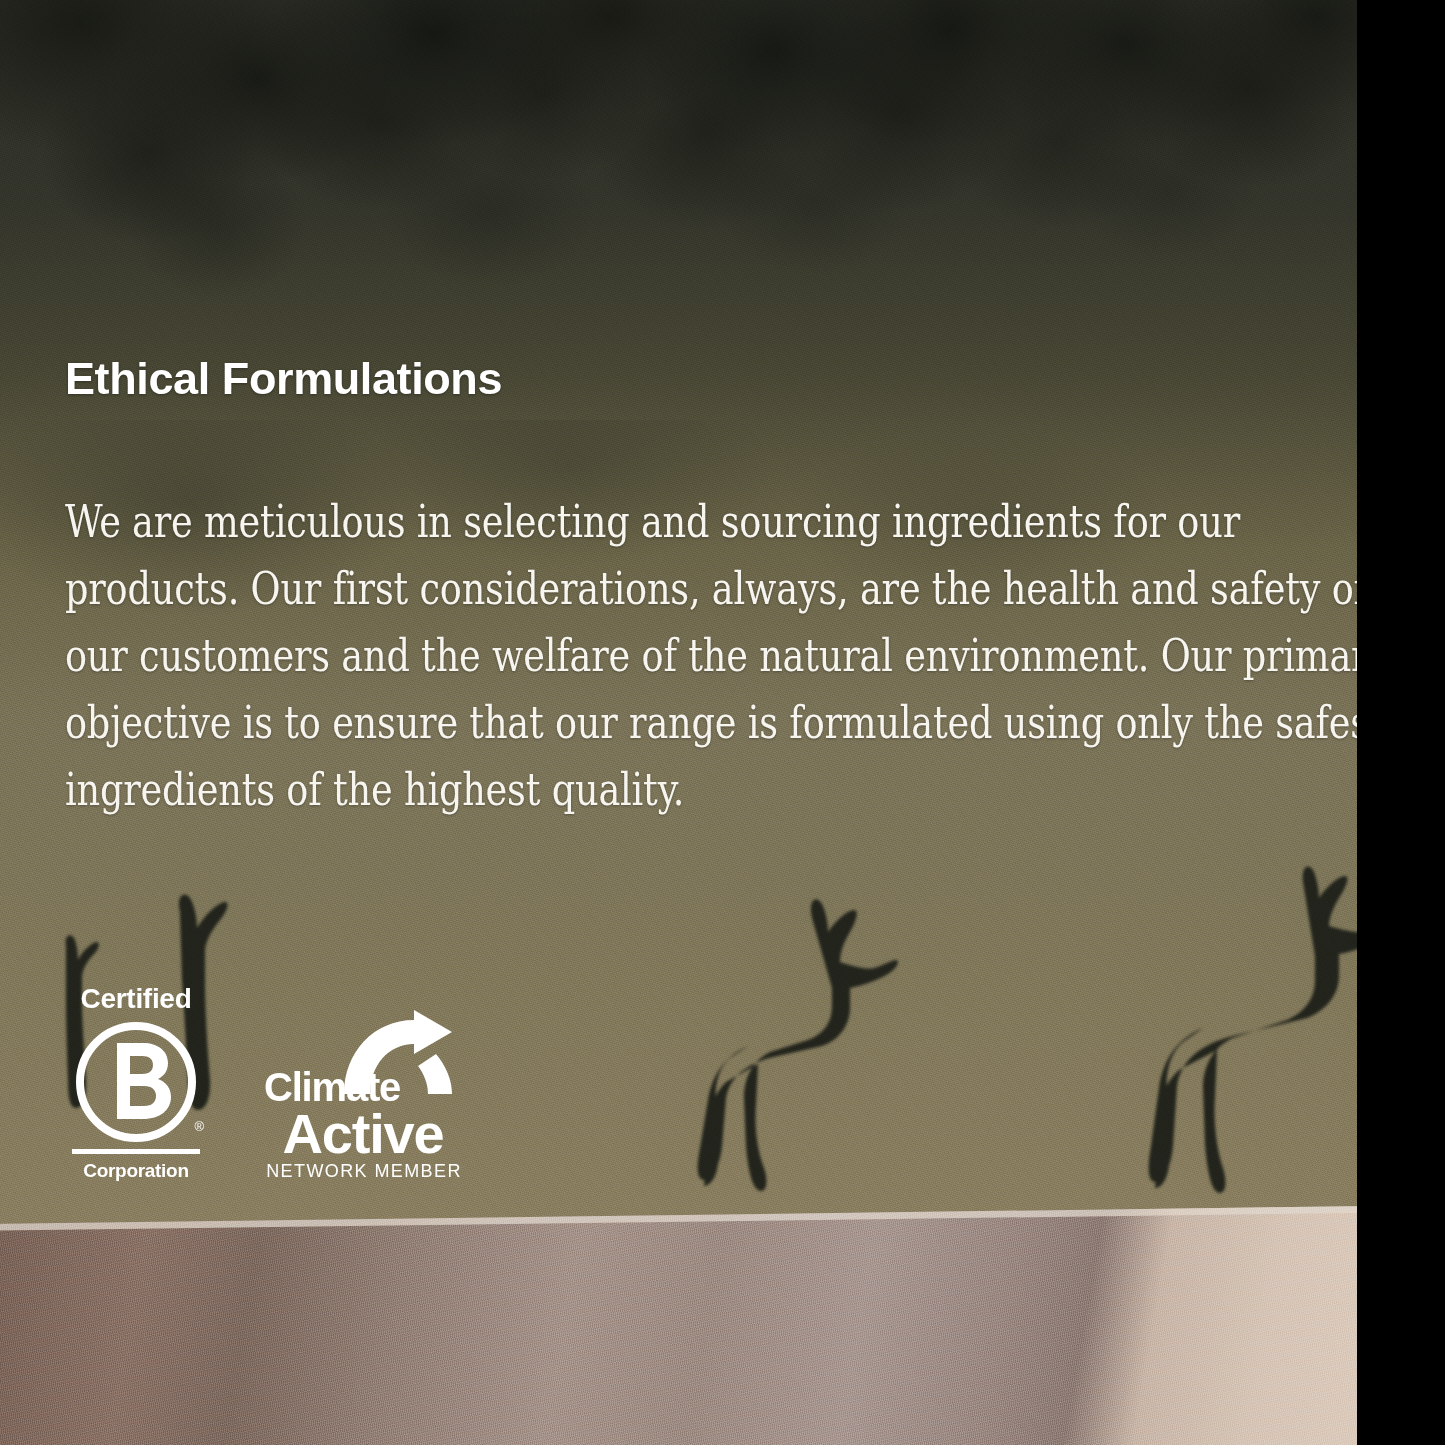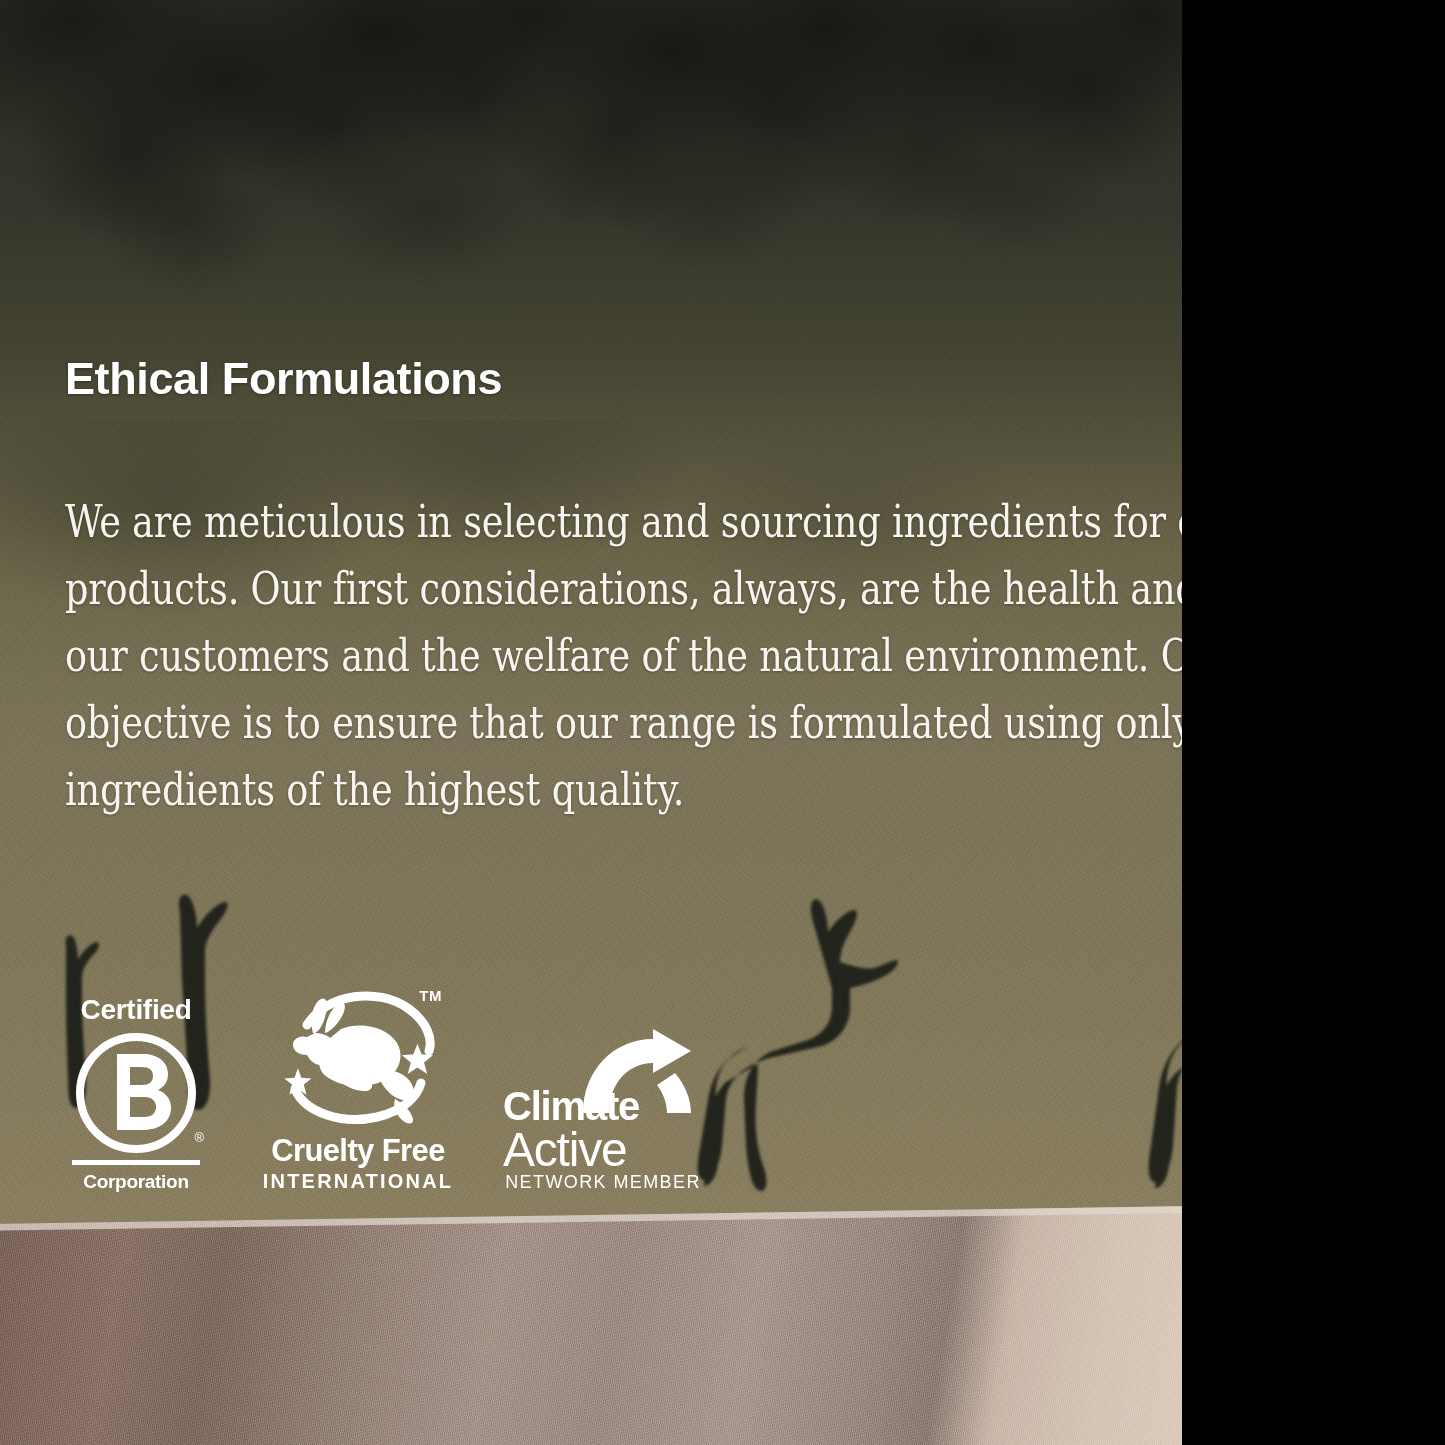--- a/index.html
+++ b/index.html
@@ -2,21 +2,21 @@
 <html><head>
 <meta charset="utf-8">
 <style>
   html, body {
     margin: 0;
     padding: 0;
     background: #000;
   }
   #canvas {
     position: relative;
-    width: 1182px;
+    width: 1357px;
     height: 1445px;
     overflow: hidden;
     background: #15803d;
     font-family: "Liberation Sans", sans-serif;
   }
 
   
   .bg-base {
     position: absolute;
     inset: 0;
@@ -157,21 +157,21 @@
     width: 1480px;
   }
 
   
   .badges {
     position: absolute;
     left: 62px;
     top: 985px;
     display: flex;
     align-items: flex-end;
-    gap: 5px;
+    gap: 12px;
   }
   .badge { position: relative; }
 
   
   .bcorp {
     width: 148px;
     color: #fff;
     text-align: center;
     font-family: "Liberation Sans", sans-serif;
   }
@@ -250,25 +250,25 @@
   .ca-arc { height: 58px; position: relative; }
   .ca-arc svg { position: absolute; right: 6px; top: 0; }
   .ca-word1 {
     font-size: 40px;
     font-weight: bold;
     letter-spacing: -1.2px;
     line-height: 0.98;
     text-align: left;
   }
   .ca-word2 {
-    font-size: 48px;
-    font-weight: normal;
+    font-size: 56px;
+    font-weight: bold;
     letter-spacing: -1.2px;
     line-height: 0.98;
-    text-align: left;
+    text-align: center;
     padding-right: 2px;
   }
   .ca-sub {
     font-size: 18px;
     font-weight: normal;
     letter-spacing: 1.4px;
     line-height: 1;
     text-align: center;
   }
 </style>
@@ -320,48 +320,20 @@
           <path fill="#ffffff" d="M44 24 h26 c15 0 25 8 25 20 c0 8 -4 13 -10 16 c8 3 13 9 13 18 c0 13 -11 22 -28 22 H44 Z
                                    M57 37 v18 h12 c7 0 11 -3 11 -9 c0 -6 -4 -9 -11 -9 Z
                                    M57 67 v20 h14 c8 0 12 -4 12 -10 c0 -6 -4 -10 -12 -10 Z"></path>
         </svg>
         <span class="bcorp-reg">®</span>
       </div>
       <div class="bcorp-rule"></div>
       <div class="bcorp-bottom">Corporation</div>
     </div>
 
-    <div class="badge crueltyfree">
-      <span class="cf-tm">TM</span>
-      <div class="cf-mark">
-        <svg width="178" height="146" viewBox="0 0 178 146">
-
-          <path fill="none" stroke="#ffffff" stroke-width="9" stroke-linecap="round" d="M38 40 C58 8 110 2 140 24 C158 37 164 54 160 66"></path>
-          <path fill="none" stroke="#ffffff" stroke-width="9" stroke-linecap="round" d="M26 104 C36 128 74 140 108 132 C134 126 148 112 152 98"></path>
-
-          <path fill="#ffffff" d="M72 44 C92 36 118 42 128 58 C136 72 130 88 114 96 C96 104 72 102 58 92 C46 84 48 64 60 54 Z"></path>
-
-          <path fill="#ffffff" d="M38 52 C30 50 24 54 24 60 C24 66 30 70 38 70 C42 78 50 82 58 80 C66 78 70 70 68 62 C66 54 56 48 46 48 Z"></path>
-
-          <path fill="#ffffff" d="M44 48 C40 34 44 18 52 14 C58 11 60 20 56 32 C54 40 50 46 46 48 Z"></path>
-          <path fill="#ffffff" d="M56 48 C56 34 64 20 72 18 C78 17 77 26 70 36 C65 43 60 47 56 48 Z"></path>
-
-          <path fill="#ffffff" d="M108 86 C124 82 140 90 144 102 C147 111 140 118 130 114 C120 110 110 98 108 86 Z"></path>
-
-          <path fill="#ffffff" d="M66 92 C74 100 84 106 96 106 C104 106 106 98 98 94 C88 89 74 88 66 92 Z"></path>
-
-          <path fill="#ffffff" d="M126 114 C134 118 142 126 144 134 C145 140 138 140 132 134 C126 128 124 120 126 114 Z"></path>
-
-          <path fill="#ffffff" d="M160 60 l5 13 l14 1 l-11 9 l4 14 l-12 -8 l-12 8 l4 -14 l-11 -9 l14 -1 Z" transform="translate(-9,-2) scale(0.82) translate(32,14)"></path>
-          <path fill="#ffffff" d="M28 84 l4 11 l12 1 l-9 7 l3 12 l-10 -7 l-10 7 l3 -12 l-9 -7 l12 -1 Z" transform="scale(0.85) translate(6,14)"></path>
-        </svg>
-      </div>
-      <div class="cf-name">Cruelty Free</div>
-      <div class="cf-sub">INTERNATIONAL</div>
-    </div>
 
     <div class="badge climate">
       <div class="ca-arc">
         <svg width="118" height="84" viewBox="0 0 118 84">
           <path fill="#ffffff" d="M4 84 C4 42 34 10 74 10 L74 0 L112 22 L74 44 L74 34 C48 34 30 56 30 84 Z"></path>
           <path fill="#ffffff" d="M96 44 C106 56 112 70 112 84 L88 84 C88 74 84 64 78 56 Z"></path>
         </svg>
       </div>
       <div class="ca-word1">Climate</div>
       <div class="ca-word2">Active</div>

